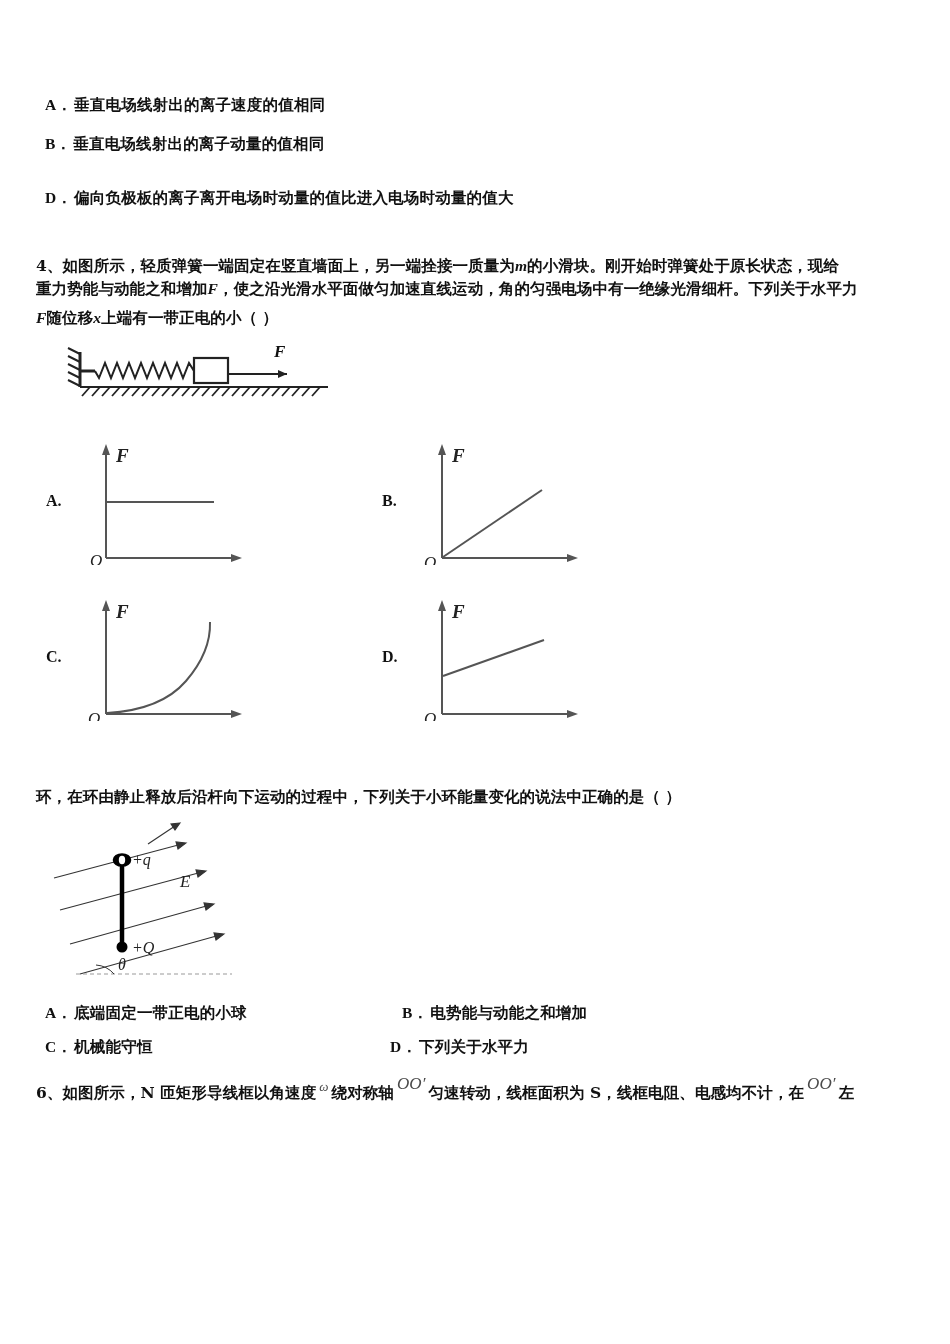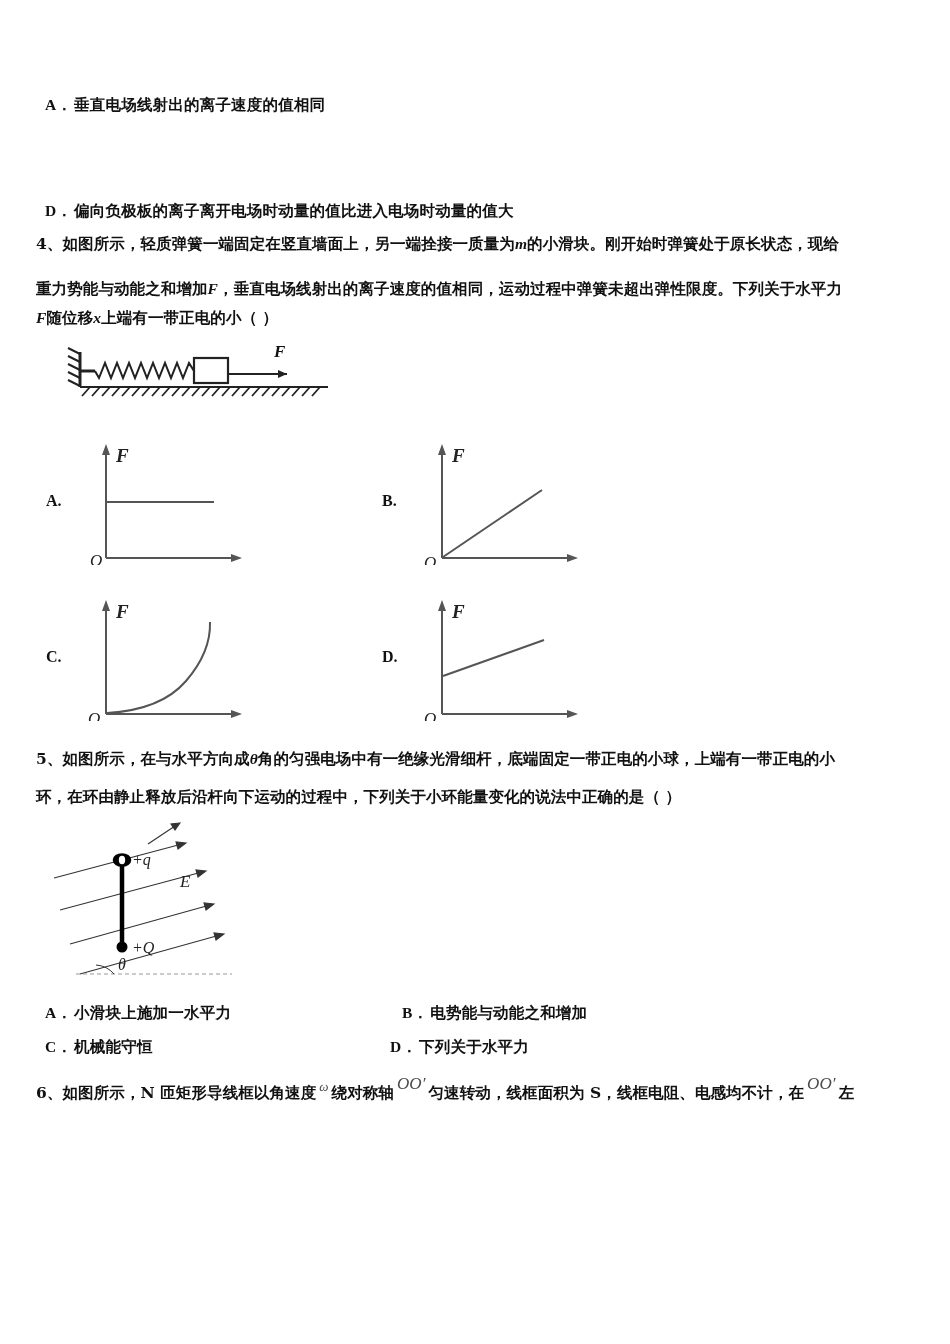--- a/index.html
+++ b/index.html
@@ -77,29 +77,32 @@
   svg { display: block; }
 </style>
 </head>
 <body>
 
 <div class="page">
 
   <div class="opt-line" style="left:45px; top:95px;">
     <span class="opt-letter">A．</span><span>垂直电场线射出的离子速度的值相同</span>
   </div>
-  <div class="opt-line" style="left:45px; top:201px;">
+  <div class="opt-line" style="left:45px; top:134px;">
+    <span class="opt-letter">B．</span><span>垂直电场线射出的离子动量的值相同</span>
+  </div>
+  <div class="opt-line" style="left:45px; top:188px;">
     <span class="opt-letter">D．</span><span>偏向负极板的离子离开电场时动量的值比进入电场时动量的值大</span>
   </div>
 
-  <div class="para" style="left:36px; top:234px;">
+  <div class="para" style="left:36px; top:256px;">
     <span>4、如图所示，轻质弹簧一端固定在竖直墙面上，另一端拴接一质量为</span><span class="mathvar">m</span><span>的小滑块。刚开始时弹簧处于原长状态，现给</span>
   </div>
   <div class="para" style="left:36px; top:279px;">
-    <span>重力势能与动能之和增加</span><span class="mathvar">F</span><span>，垂直电场线射出的离子速度的值相同，运动过程中弹簧未超出弹性限度。下列关于水平力</span>
+    <span>重力势能与动能之和增加</span><span class="mathvar">F</span><span>，使之沿光滑水平面做匀加速直线运动，角的匀强电场中有一绝缘光滑细杆。下列关于水平力</span>
   </div>
   <div class="para" style="left:36px; top:308px;">
     <span class="mathvar">F</span><span>随位移</span><span class="mathvar">x</span><span>上端有一带正电的小（      ）</span>
   </div>
 
   <div class="graphbox" style="left:42px; top:344px;">
     <svg width="290" height="60" viewBox="0 0 290 60">
 
       <line x1="38" y1="8" x2="38" y2="43" stroke="#222" stroke-width="3"></line>
 
@@ -199,23 +202,20 @@
       <polygon points="20,4 16,15 24,15" fill="#555"></polygon>
       <line x1="20" y1="118" x2="148" y2="118" stroke="#555" stroke-width="2"></line>
       <polygon points="156,118 145,114 145,122" fill="#555"></polygon>
       <line x1="21" y1="80" x2="122" y2="44" stroke="#555" stroke-width="2"></line>
       <text x="30" y="22" font-family="Liberation Serif, serif" font-style="italic" font-weight="bold" font-size="19" fill="#222">F</text>
       <text x="2" y="128" font-family="Liberation Serif, serif" font-style="italic" font-size="17" fill="#222">O</text>
       <text x="134" y="136" font-family="Liberation Serif, serif" font-style="italic" font-size="16" fill="#222">x</text>
     </svg>
   </div>
 
-  <div class="para" style="left:36px; top:749px;">
-    <span>5、如图所示，在与水平方向成</span><span class="mathvar">θ</span><span>角的匀强电场中有一绝缘光滑细杆，底端固定一带正电的小球，上端有一带正电的小</span>
-  </div>
   <div class="para" style="left:36px; top:787px;">环，在环由静止释放后沿杆向下运动的过程中，下列关于小环能量变化的说法中正确的是（ ）</div>
 
   <div class="graphbox" style="left:52px; top:822px;">
     <svg width="290" height="175" viewBox="0 0 290 175">
 
       <g stroke="#333" stroke-width="1.1" fill="none">
         <line x1="96" y1="22" x2="126" y2="2"></line>
         <polygon points="128,1 119,2 123,8" fill="#333"></polygon>
         <line x1="2" y1="56" x2="130" y2="22"></line>
         <polygon points="134,21 124,20 126,27" fill="#333"></polygon>
@@ -239,21 +239,21 @@
       <path d="M 62 152 A 26 26 0 0 0 44 143" fill="none" stroke="#333" stroke-width="1"></path>
 
       <text x="80" y="43" font-family="Liberation Serif, serif" font-style="italic" font-size="16" fill="#222">+q</text>
       <text x="80" y="131" font-family="Liberation Serif, serif" font-style="italic" font-size="16" fill="#222">+Q</text>
       <text x="128" y="65" font-family="Liberation Serif, serif" font-style="italic" font-size="17" fill="#222">E</text>
       <text x="66" y="148" font-family="Liberation Serif, serif" font-style="italic" font-size="16" fill="#222">θ</text>
     </svg>
   </div>
 
   <div class="opt-line" style="left:45px; top:1003px;">
-    <span class="opt-letter">A．</span><span>小滑块上施加一水平力</span>
+    <span class="opt-letter">A．</span><span>底端固定一带正电的小球</span>
   </div>
   <div class="opt-line" style="left:402px; top:1003px;">
     <span class="opt-letter">B．</span><span>电势能与动能之和增加</span>
   </div>
   <div class="opt-line" style="left:45px; top:1037px;">
     <span class="opt-letter">C．</span><span>机械能守恒</span>
   </div>
   <div class="opt-line" style="left:390px; top:1037px;">
     <span class="opt-letter">D．</span><span>下列关于水平力</span>
   </div>

